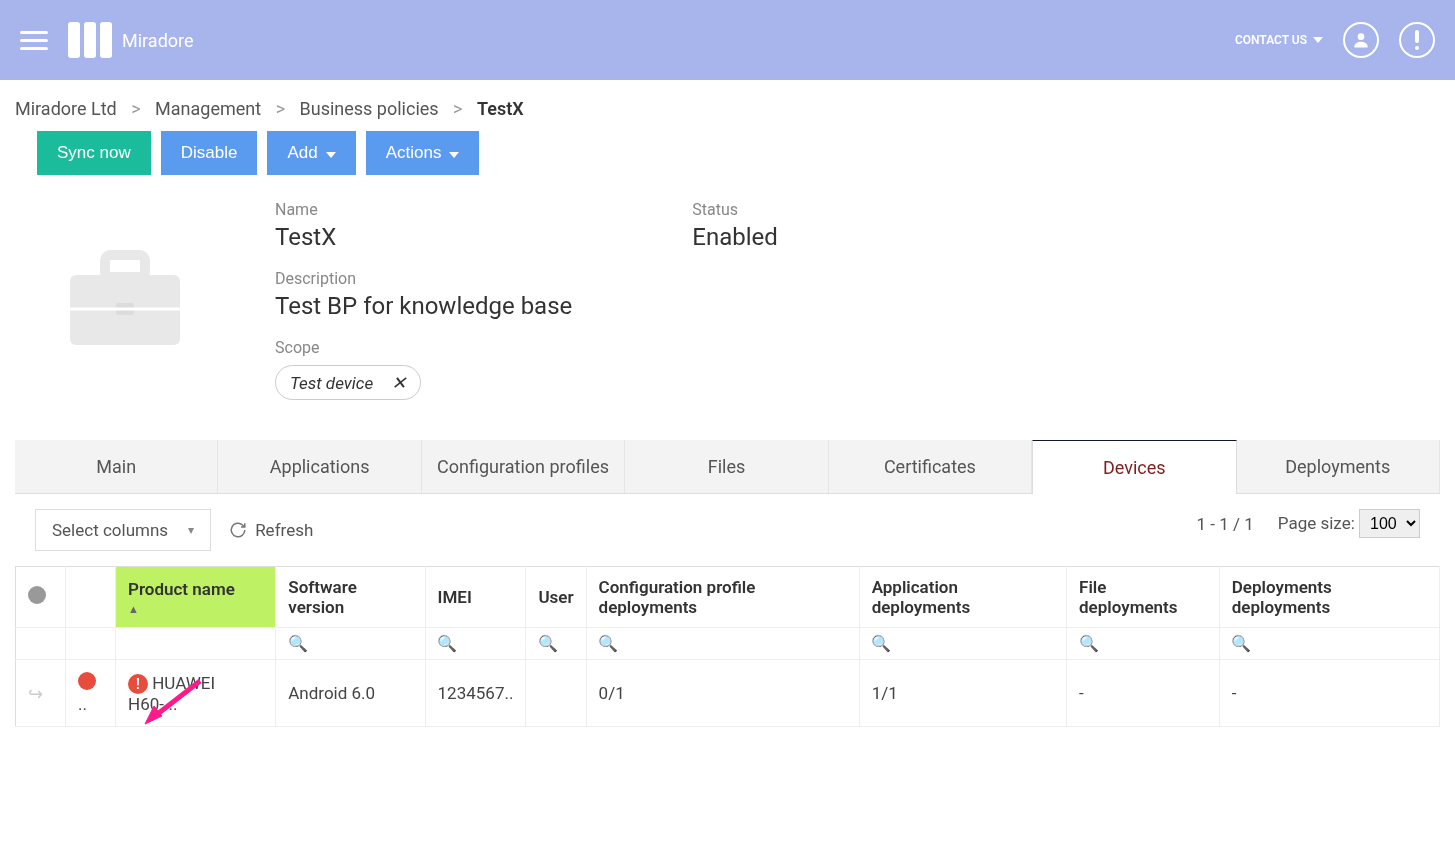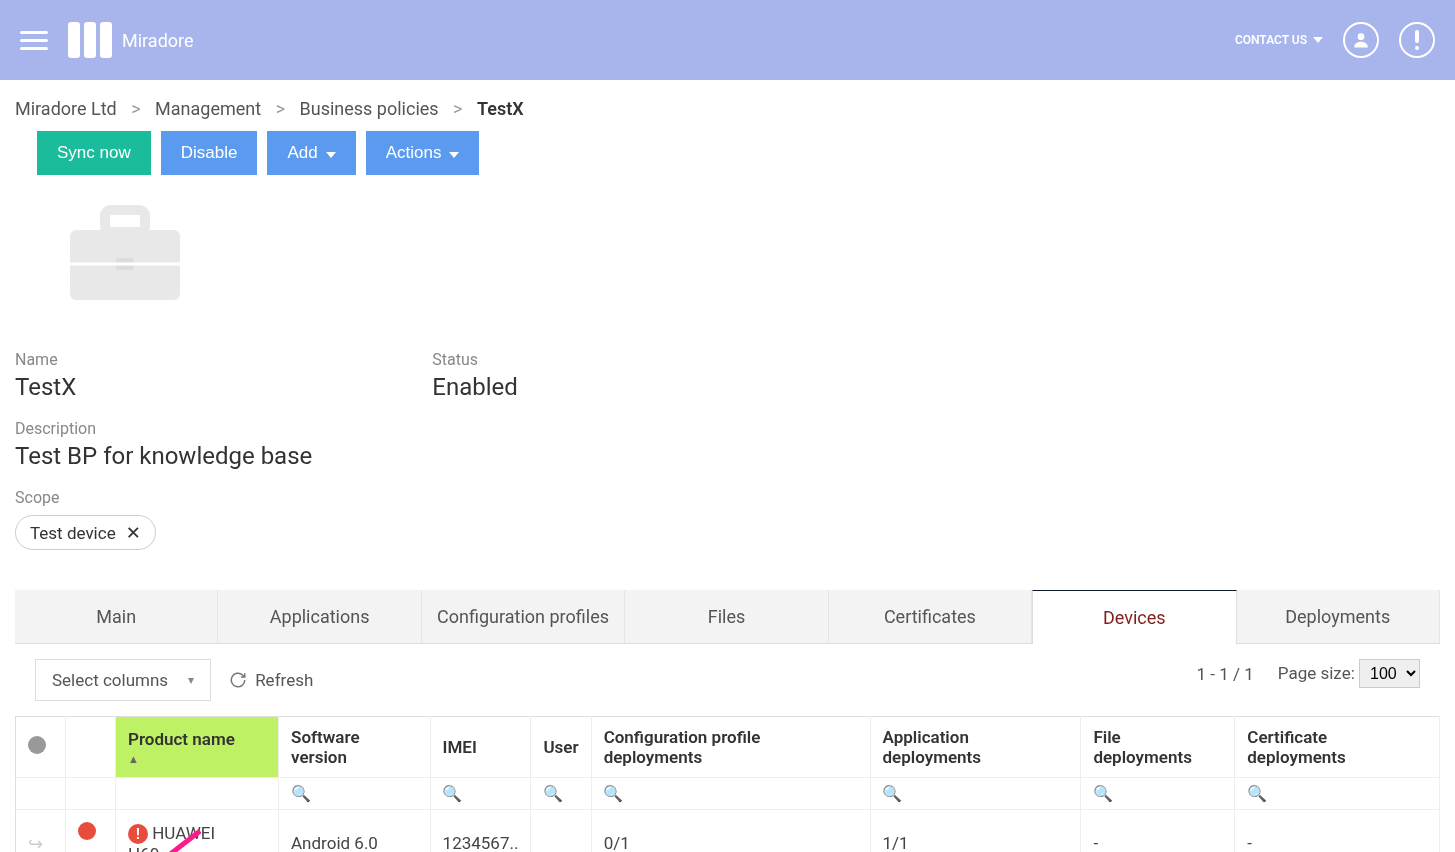--- a/index.html
+++ b/index.html
@@ -23,28 +23,28 @@
 .breadcrumb a { color: #555; text-decoration: none; }
 .breadcrumb .sep { margin: 0 10px; color: #999; }
 .breadcrumb .current { font-weight: 600; color: #333; }
 
 .action-bar { padding: 0 15px 15px; display: flex; gap: 10px; margin-left: 22px; }
 .btn { padding: 12px 20px; border: none; color: #fff; font-size: 17px; cursor: pointer; display: flex; align-items: center; gap: 8px; }
 .btn-teal { background: #1abc9c; }
 .btn-blue { background: #5b9bef; }
 .btn .caret::after { content: ''; border-left: 5px solid transparent; border-right: 5px solid transparent; border-top: 6px solid #fff; display: inline-block; }
 
-.details { display: flex; padding: 10px 15px 40px; gap: 40px; flex-direction: column; }
+.details { display: flex; padding: 10px 15px 40px; gap: 40px; }
 .briefcase-icon { width: 220px; display: flex; align-items: center; justify-content: center; }
 .briefcase-icon svg { width: 130px; height: 110px; }
 .details-cols { display: flex; gap: 120px; }
 .detail-col { display: flex; flex-direction: column; gap: 18px; }
 .detail-item .label { font-size: 16px; color: #888; margin-bottom: 4px; }
 .detail-item .value { font-size: 24px; color: #333; }
-.scope-chip { display: inline-flex; align-items: center; gap: 10px; border: 1px solid #ccc; border-radius: 20px; padding: 6px 14px; font-size: 17px; margin-top: 4px; }
+.scope-chip { display: inline-flex; align-items: center; gap: 18px; border: 1px solid #ccc; border-radius: 20px; padding: 6px 14px; font-size: 17px; margin-top: 4px; font-style: italic; }
 .scope-chip .remove { cursor: pointer; font-size: 18px; color: #333; }
 
 .tabs { display: flex; border-bottom: 1px solid #ddd; margin: 0 15px; }
 .tab { flex: 1; text-align: center; padding: 16px 10px; font-size: 18px; color: #555; background: #f3f3f3; border-right: 1px solid #e5e5e5; cursor: pointer; }
 .tab.active { background: #fff; border-top: 1px solid #0f172a; border-left: 1px solid #ddd; border-right: 1px solid #ddd; margin-bottom: -1px; color: #7f1d1d; }
 
 .table-toolbar { display: flex; align-items: flex-start; justify-content: space-between; padding: 15px 20px; margin: 0 15px; }
 .toolbar-left { display: flex; align-items: center; gap: 18px; }
 .select-columns { border: 1px solid #ddd; padding: 10px 16px; display: flex; align-items: center; gap: 20px; cursor: pointer; font-size: 17px; color: #555; }
 .select-columns .caret { font-size: 12px; color: #888; }
@@ -214,21 +214,21 @@
     <tr>
       <th class="checkbox-cell"><span class="indicator-dot dot-gray"></span></th>
       <th class="indicator-cell"></th>
       <th class="sorted"><span>Product name</span><span class="sort-arrow">▲</span></th>
       <th>Software version</th>
       <th>IMEI</th>
       <th>User</th>
       <th>Configuration profile deployments</th>
       <th>Application deployments</th>
       <th>File deployments</th>
-      <th>Certificate deployments</th>
+      <th>Deployments deployments</th>
     </tr>
     <tr class="filter-row">
       <td></td>
       <td></td>
       <td></td>
       <td><span class="filter-icon">🔍</span></td>
       <td><span class="filter-icon">🔍</span></td>
       <td><span class="filter-icon">🔍</span></td>
       <td><span class="filter-icon">🔍</span></td>
       <td><span class="filter-icon">🔍</span></td>

